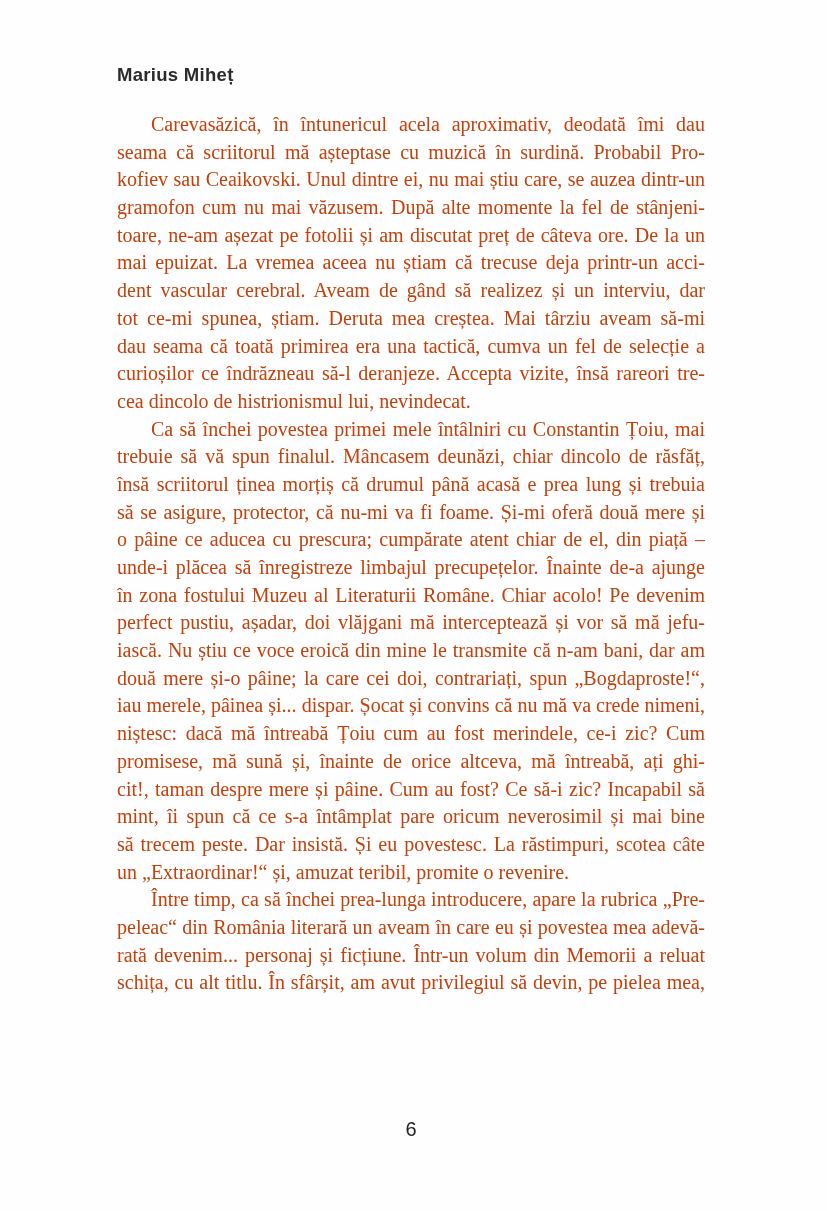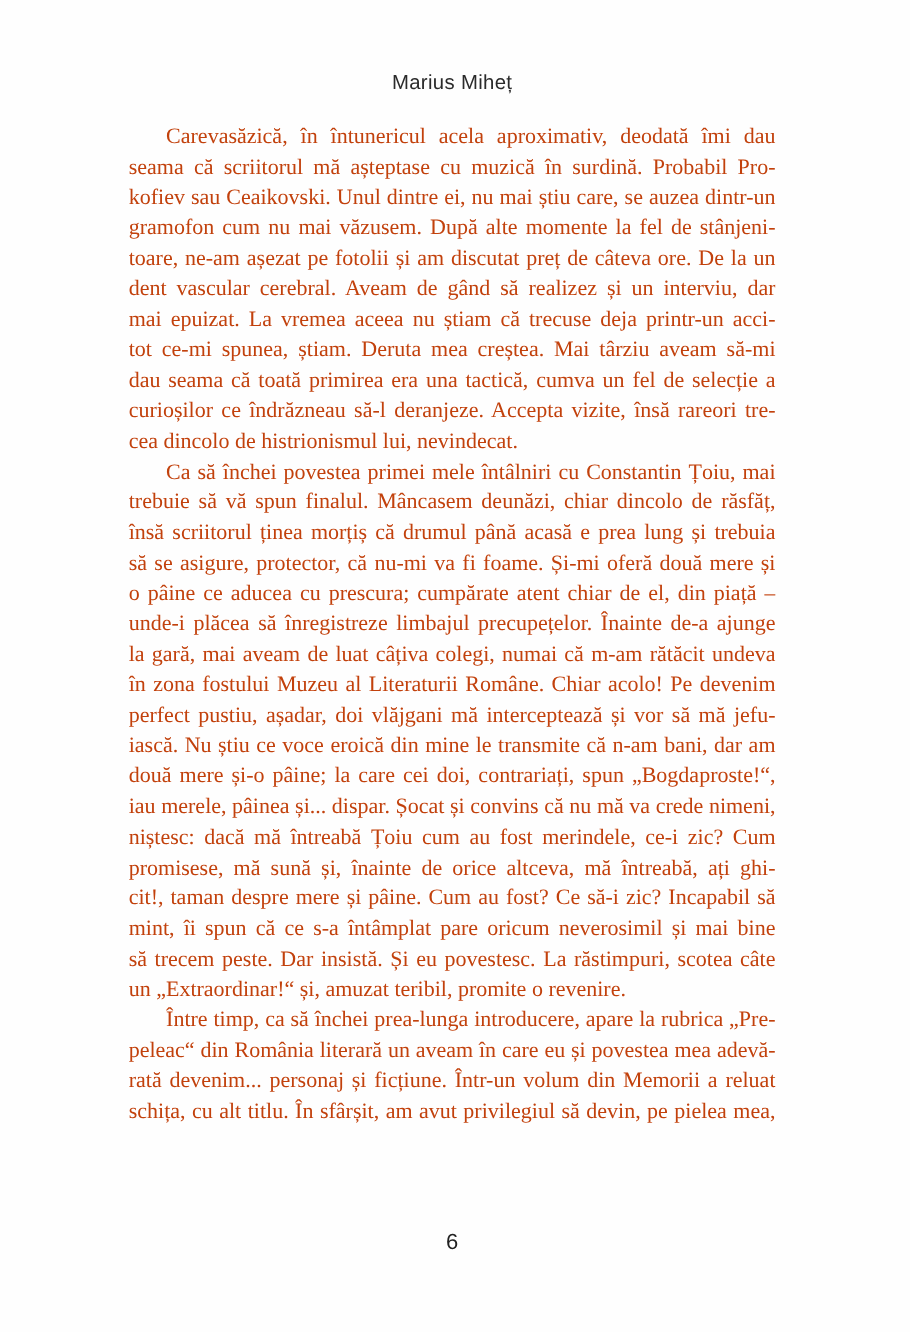--- a/index.html
+++ b/index.html
@@ -11,23 +11,22 @@
     overflow: hidden;
   }
   .page {
     position: absolute; inset: 0;
     background: #fefefe;
     color: #1e1e1e;
   }
   .running-head {
     position: absolute;
     top: 64px; left: 117px; width: 588px;
-    text-align: center;
     font-family: "Liberation Sans", "DejaVu Sans", sans-serif;
-    font-weight: 400;
+    font-weight: 700;
     font-size: 18.5px;
     letter-spacing: 0.3px;
     color: #2b2b2b;
   }
   .text-body {
     position: absolute;
     top: 111px; left: 117px; width: 588px;
   }
   .line {
     font-size: 20px;
@@ -56,33 +55,32 @@
 
 <div class="page">
   <div class="running-head">Marius Miheț</div>
 
   <div class="text-body" id="text-body">
       <div class="line indent"><span>Carevasăzică, în întunericul acela aproximativ, deodată îmi dau</span></div>
       <div class="line"><span>seama că scriitorul mă așteptase cu muzică în surdină. Probabil Pro-</span></div>
       <div class="line"><span>kofiev sau Ceaikovski. Unul dintre ei, nu mai știu care, se auzea dintr-un</span></div>
       <div class="line"><span>gramofon cum nu mai văzusem. După alte momente la fel de stânjeni-</span></div>
       <div class="line"><span>toare, ne-am așezat pe fotolii și am discutat preț de câteva ore. De la un</span></div>
+      <div class="line"><span>mai epuizat. La vremea aceea nu știam că trecuse deja printr-un acci-</span></div>
       <div class="line"><span>dent vascular cerebral. Aveam de gând să realizez și un interviu, dar</span></div>
-      <div class="line"><span>mai epuizat. La vremea aceea nu știam că trecuse deja printr-un acci-</span></div>
       <div class="line"><span>tot ce-mi spunea, știam. Deruta mea creștea. Mai târziu aveam să-mi</span></div>
       <div class="line"><span>dau seama că toată primirea era una tactică, cumva un fel de selecție a</span></div>
       <div class="line"><span>curioșilor ce îndrăzneau să-l deranjeze. Accepta vizite, însă rareori tre-</span></div>
       <div class="line para-end"><span>cea dincolo de histrionismul lui, nevindecat.</span></div>
       <div class="line indent"><span>Ca să închei povestea primei mele întâlniri cu Constantin Țoiu, mai</span></div>
       <div class="line"><span>trebuie să vă spun finalul. Mâncasem deunăzi, chiar dincolo de răsfăț,</span></div>
       <div class="line"><span>însă scriitorul ținea morțiș că drumul până acasă e prea lung și trebuia</span></div>
       <div class="line"><span>să se asigure, protector, că nu-mi va fi foame. Și-mi oferă două mere și</span></div>
       <div class="line"><span>o pâine ce aducea cu prescura; cumpărate atent chiar de el, din piață –</span></div>
       <div class="line"><span>unde-i plăcea să înregistreze limbajul precupețelor. Înainte de-a ajunge</span></div>
-      <div class="line"><span>la gară, mai aveam de luat câțiva colegi, numai că m-am rătăcit undeva</span></div>
       <div class="line"><span>în zona fostului Muzeu al Literaturii Române. Chiar acolo! Pe devenim</span></div>
       <div class="line"><span>perfect pustiu, așadar, doi vlăjgani mă interceptează și vor să mă jefu-</span></div>
       <div class="line"><span>iască. Nu știu ce voce eroică din mine le transmite că n-am bani, dar am</span></div>
       <div class="line"><span>două mere și-o pâine; la care cei doi, contrariați, spun „Bogdaproste!“,</span></div>
       <div class="line"><span>iau merele, pâinea și... dispar. Șocat și convins că nu mă va crede nimeni,</span></div>
       <div class="line"><span>niștesc: dacă mă întreabă Țoiu cum au fost merindele, ce-i zic? Cum</span></div>
       <div class="line"><span>promisese, mă sună și, înainte de orice altceva, mă întreabă, ați ghi-</span></div>
       <div class="line"><span>cit!, taman despre mere și pâine. Cum au fost? Ce să-i zic? Incapabil să</span></div>
       <div class="line"><span>mint, îi spun că ce s-a întâmplat pare oricum neverosimil și mai bine</span></div>
       <div class="line"><span>să trecem peste. Dar insistă. Și eu povestesc. La răstimpuri, scotea câte</span></div>

